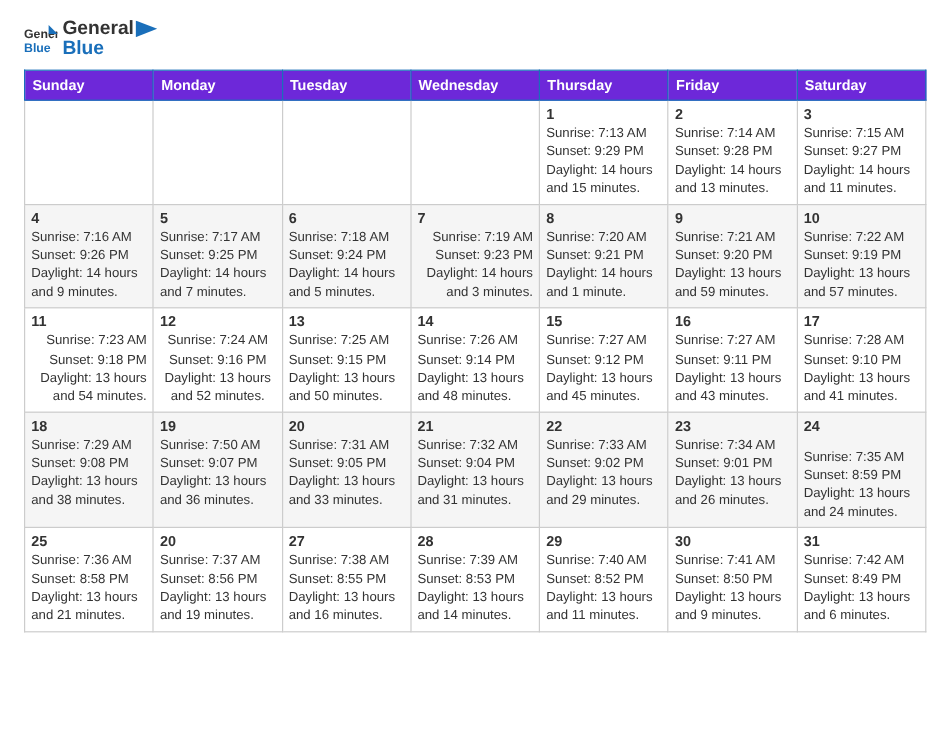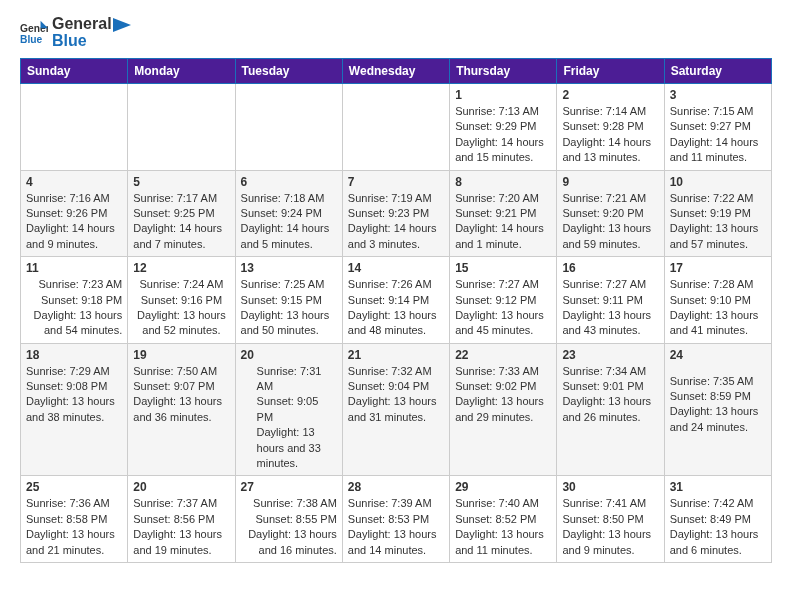--- a/index.html
+++ b/index.html
@@ -40,21 +40,21 @@
       font-weight: bold;
       margin-top: 2px;
     }
     .calendar-table {
       width: 100%;
       border-collapse: collapse;
       margin-top: 8px;
       font-size: 11px;
     }
     .calendar-table th {
-      background-color: #4c1d95;
+      background-color: #6d28d9;
       color: #fff;
       text-align: left;
       padding: 5px 6px;
       font-size: 12px;
       font-weight: bold;
       border: 1px solid #1a6fba;
     }
     .calendar-table td {
       border: 1px solid #ccc;
       vertical-align: top;
@@ -163,21 +163,21 @@
 Daylight: 14 hours and 7 minutes.</div>
         </td>
         <td>
           <span class="day-number">6</span>
           <div class="day-content" style="white-space: pre-line;">Sunrise: 7:18 AM
 Sunset: 9:24 PM
 Daylight: 14 hours and 5 minutes.</div>
         </td>
         <td>
           <span class="day-number">7</span>
-          <div class="day-content" style="white-space: pre-line;">Sunrise: 7:19 AM
+          <div class="day-content" style="white-space: pre-line; text-align: right;">Sunrise: 7:19 AM
 Sunset: 9:23 PM
 Daylight: 14 hours and 3 minutes.</div>
         </td>
         <td>
           <span class="day-number">8</span>
           <div class="day-content" style="white-space: pre-line;">Sunrise: 7:20 AM
 Sunset: 9:21 PM
 Daylight: 14 hours and 1 minute.</div>
         </td>
         <td>
@@ -245,21 +245,21 @@
 Daylight: 13 hours and 38 minutes.</div>
         </td>
         <td>
           <span class="day-number">19</span>
           <div class="day-content" style="white-space: pre-line;">Sunrise: 7:50 AM
 Sunset: 9:07 PM
 Daylight: 13 hours and 36 minutes.</div>
         </td>
         <td>
           <span class="day-number">20</span>
-          <div class="day-content" style="white-space: pre-line; margin-left: 16px;">Sunrise: 7:31 AM
+          <div class="day-content" style="white-space: pre-line;">Sunrise: 7:31 AM
 Sunset: 9:05 PM
 Daylight: 13 hours and 33 minutes.</div>
         </td>
         <td>
           <span class="day-number">21</span>
           <div class="day-content" style="white-space: pre-line;">Sunrise: 7:32 AM
 Sunset: 9:04 PM
 Daylight: 13 hours and 31 minutes.</div>
         </td>
         <td>
@@ -289,21 +289,21 @@
 Daylight: 13 hours and 21 minutes.</div>
         </td>
         <td>
           <span class="day-number">20</span>
           <div class="day-content" style="white-space: pre-line;">Sunrise: 7:37 AM
 Sunset: 8:56 PM
 Daylight: 13 hours and 19 minutes.</div>
         </td>
         <td>
           <span class="day-number">27</span>
-          <div class="day-content" style="white-space: pre-line; text-align: right;">Sunrise: 7:38 AM
+          <div class="day-content" style="white-space: pre-line;">Sunrise: 7:38 AM
 Sunset: 8:55 PM
 Daylight: 13 hours and 16 minutes.</div>
         </td>
         <td>
           <span class="day-number">28</span>
           <div class="day-content" style="white-space: pre-line;">Sunrise: 7:39 AM
 Sunset: 8:53 PM
 Daylight: 13 hours and 14 minutes.</div>
         </td>
         <td>

